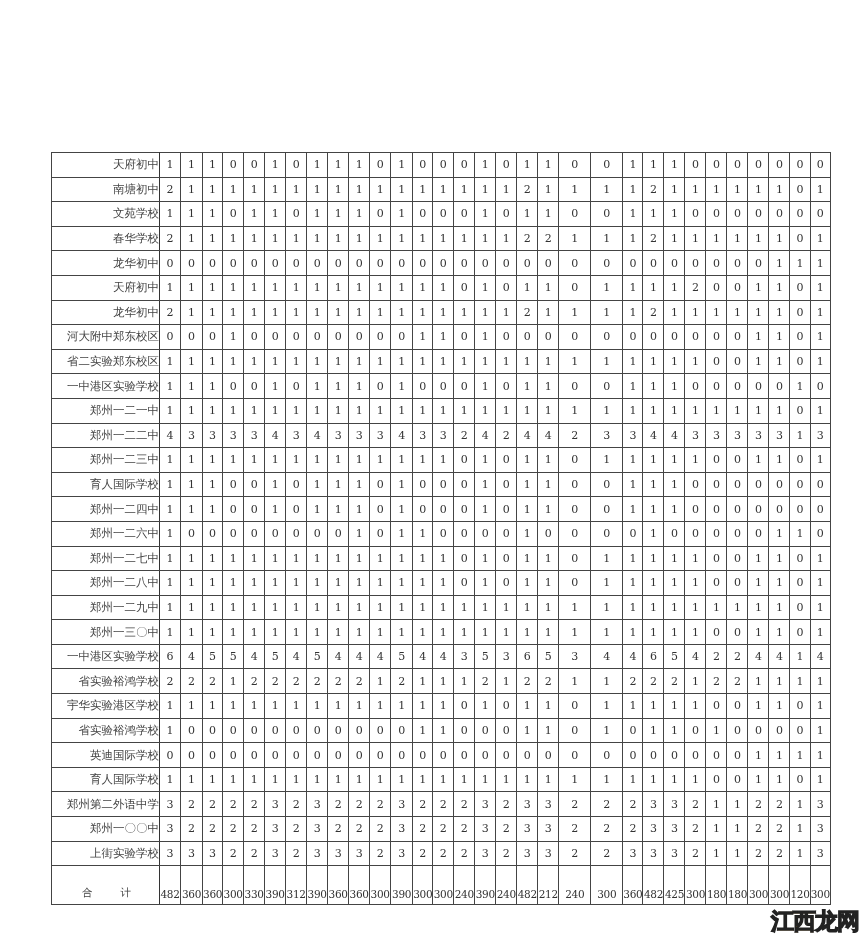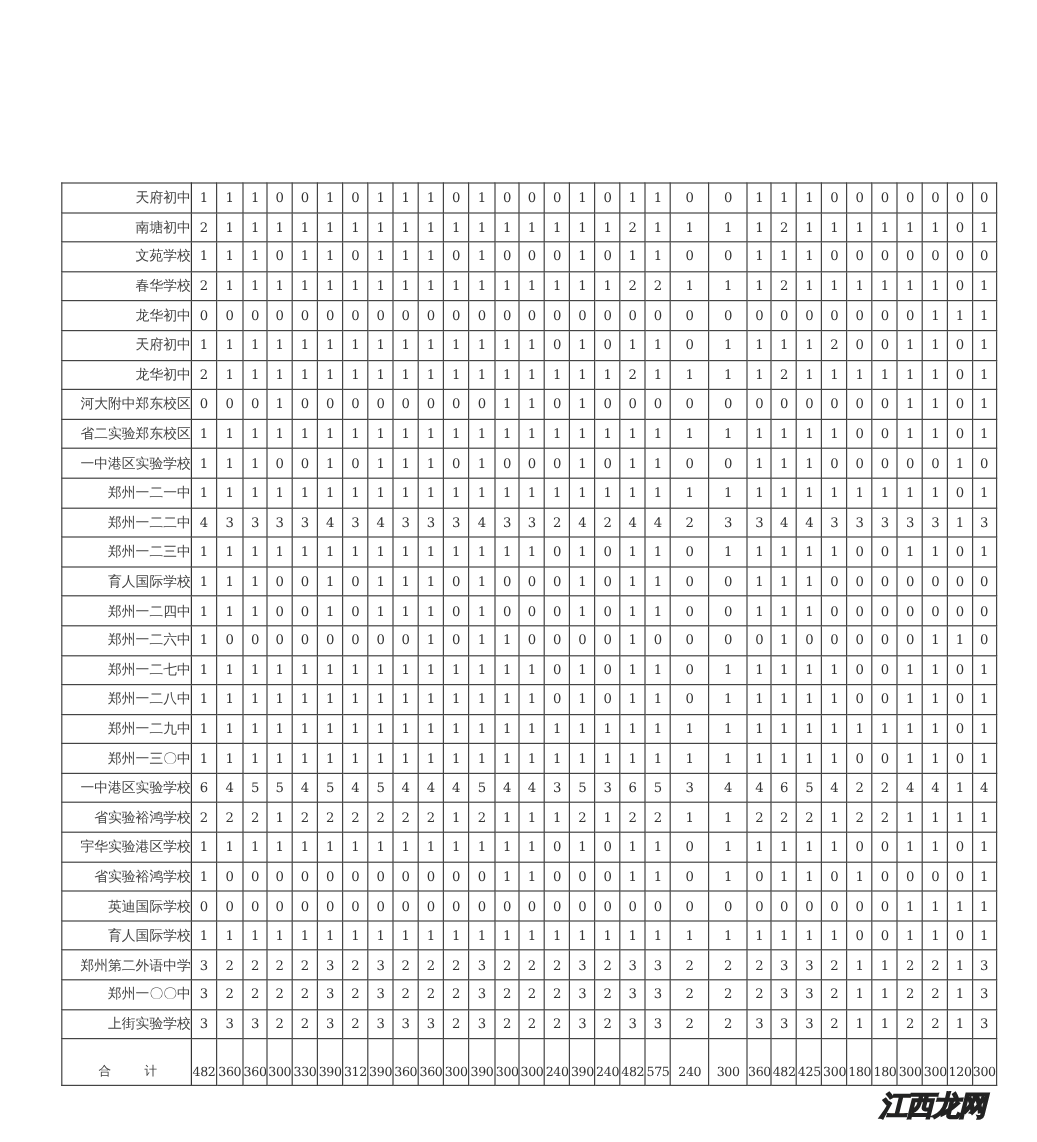--- a/index.html
+++ b/index.html
@@ -6,22 +6,22 @@
   body { width: 864px; height: 952px; position: relative; overflow: hidden;
          font-family: "DejaVu Serif", "Liberation Serif", serif; color: #333; }
   #doc-table { position: absolute; left: 51px; top: 152px; border-collapse: collapse;
                table-layout: fixed; }
   #doc-table td { border: 1px solid #444; padding: 0; height: 23.6px; font-size: 11px;
                   text-align: center; vertical-align: middle; color: #333; white-space: nowrap; overflow: hidden; }
   #doc-table td.name { text-align: right; padding-left: 2px; font-size: 11.5px; color: #444;
                        border-right: 1.5px solid #333; }
   #doc-table tr.total td { height: 34px; font-size: 10.5px; vertical-align: bottom; padding-bottom: 4px; letter-spacing: -0.3px; }
   #doc-table tr.total td.name { text-align: right; letter-spacing: 28px; padding-left: 20px; }
-  .watermark { position: absolute; left: 733px; top: 906px; font-family: "DejaVu Sans", sans-serif;
-               font-weight: bold; font-size: 23px; letter-spacing: -1px; font-style: italic; }
+  .watermark { position: absolute; left: 771px; top: 906px; font-family: "DejaVu Sans", sans-serif;
+               font-weight: bold; font-size: 23px; letter-spacing: -1px; }
   .wm-a { color: #f29a1a; -webkit-text-stroke: 1.2px #222; }
   .wm-b { color: #ffffff; -webkit-text-stroke: 1.2px #222; }
 </style>
 </head>
 <body>
 
 <table id="doc-table">
   <colgroup id="cols">
       <col style="width: 108px;">
       <col style="width: 21px;">
@@ -1056,21 +1056,21 @@
         <td>360</td>
         <td>360</td>
         <td>300</td>
         <td>390</td>
         <td>300</td>
         <td>300</td>
         <td>240</td>
         <td>390</td>
         <td>240</td>
         <td>482</td>
-        <td>575</td>
+        <td>212</td>
         <td>240</td>
         <td>300</td>
         <td>360</td>
         <td>482</td>
         <td>425</td>
         <td>300</td>
         <td>180</td>
         <td>180</td>
         <td>300</td>
         <td>300</td>

